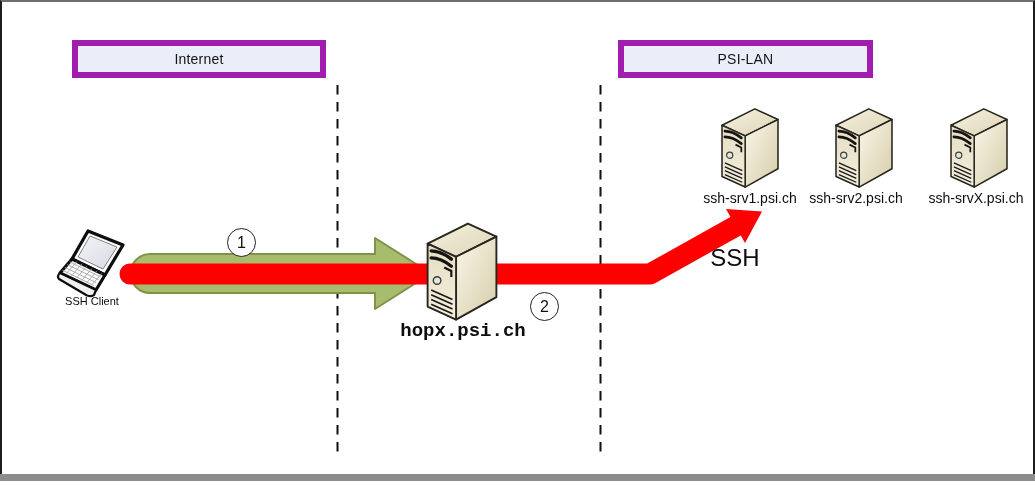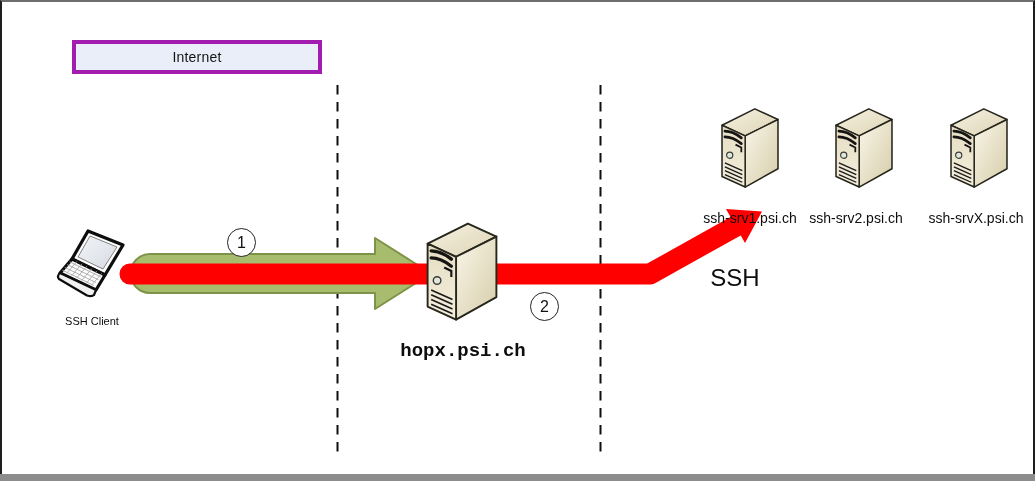--- a/index.html
+++ b/index.html
@@ -7,34 +7,34 @@
     position:relative;width:1035px;height:485px;background:#ffffff;
     font-family:"Liberation Sans",sans-serif;overflow:hidden;
   }
   .abs{position:absolute;}
   .frame-border{
     left:0;top:0;width:1031px;height:472px;
     border-left:2px solid #1d1d1d;border-right:2px solid #1d1d1d;border-top:2px solid #6e6e6e;
   }
   .bottom-bar{left:0;top:474px;width:1035px;height:7px;background:#8c8c8c;}
   .zone-box{
-    height:26px;background:#eaeef8;border:4px solid #a21caf;
+    height:26px;background:#eaeef8;border:6px solid #a21caf;
     display:flex;align-items:center;justify-content:center;
     font-size:14px;color:#141414;letter-spacing:.2px;
   }
   .zone-internet{left:72px;top:40px;width:242px;}
   .zone-psilan{left:618px;top:40px;width:243px;}
   .badge{
     width:27px;height:27px;border-radius:50%;background:#ffffff;
     border:1.5px solid #242424;display:flex;align-items:center;justify-content:center;
     font-size:16px;color:#111;z-index:4;
   }
   .badge-1{left:227px;top:228px;}
   .badge-2{left:530px;top:292px;}
-  .lbl{color:#0d0d0d;text-align:center;z-index:4;margin-top:20px;}
+  .lbl{color:#0d0d0d;text-align:center;z-index:4;}
   .lbl-client{left:40px;top:295px;width:104px;font-size:11px;}
   .lbl-hop{left:390px;top:320px;width:146px;font-size:19px;font-weight:bold;
     font-family:"Liberation Mono",monospace;}
   .lbl-srv{top:190px;width:124px;font-size:14px;}
   .lbl-srv1{left:688px;} .lbl-srv2{left:794px;} .lbl-srv3{left:914px;}
   .lbl-ssh{left:700px;top:244px;width:70px;font-size:24px;}
   svg{display:block;}
   #arrow-layer{left:0;top:0;z-index:1;}
   .icon-layer{z-index:3;}
   .laptop-pos{left:52px;top:228px;}
@@ -110,20 +110,23 @@
     <line class="dash-line" x1="337.5" y1="85" x2="337.5" y2="452"></line>
     <line class="dash-line" x1="600.5" y1="85" x2="600.5" y2="452"></line>
     <path class="green-arrow" d="M150,254 H375 V238 L431,273.5 L375,309 V293 H150 A19.5 19.5 0 0 1 150,254 Z" fill="#a8bc6e"></path>
     <path class="red-line" d="M130,274 L650,274 L736,226" stroke="#fe0000"></path>
     <polygon points="762,211.5 745,243 726,209" fill="#fe0000"></polygon>
   </svg>
 
   <div class="abs zone-box zone-internet">
     <span>Internet</span>
   </div>
+  <div class="abs zone-box zone-psilan">
+    <span>PSI-LAN</span>
+  </div>
 
   <svg class="abs icon-layer laptop-pos" width="80" height="70">
     <use href="#laptop-shape"></use>
   </svg>
   <svg class="abs icon-layer hop-pos" width="76" height="102">
     <use href="#server-tower"></use>
   </svg>
   <svg class="abs icon-layer srv1-pos" width="62" height="83">
     <use href="#server-tower"></use>
   </svg>

